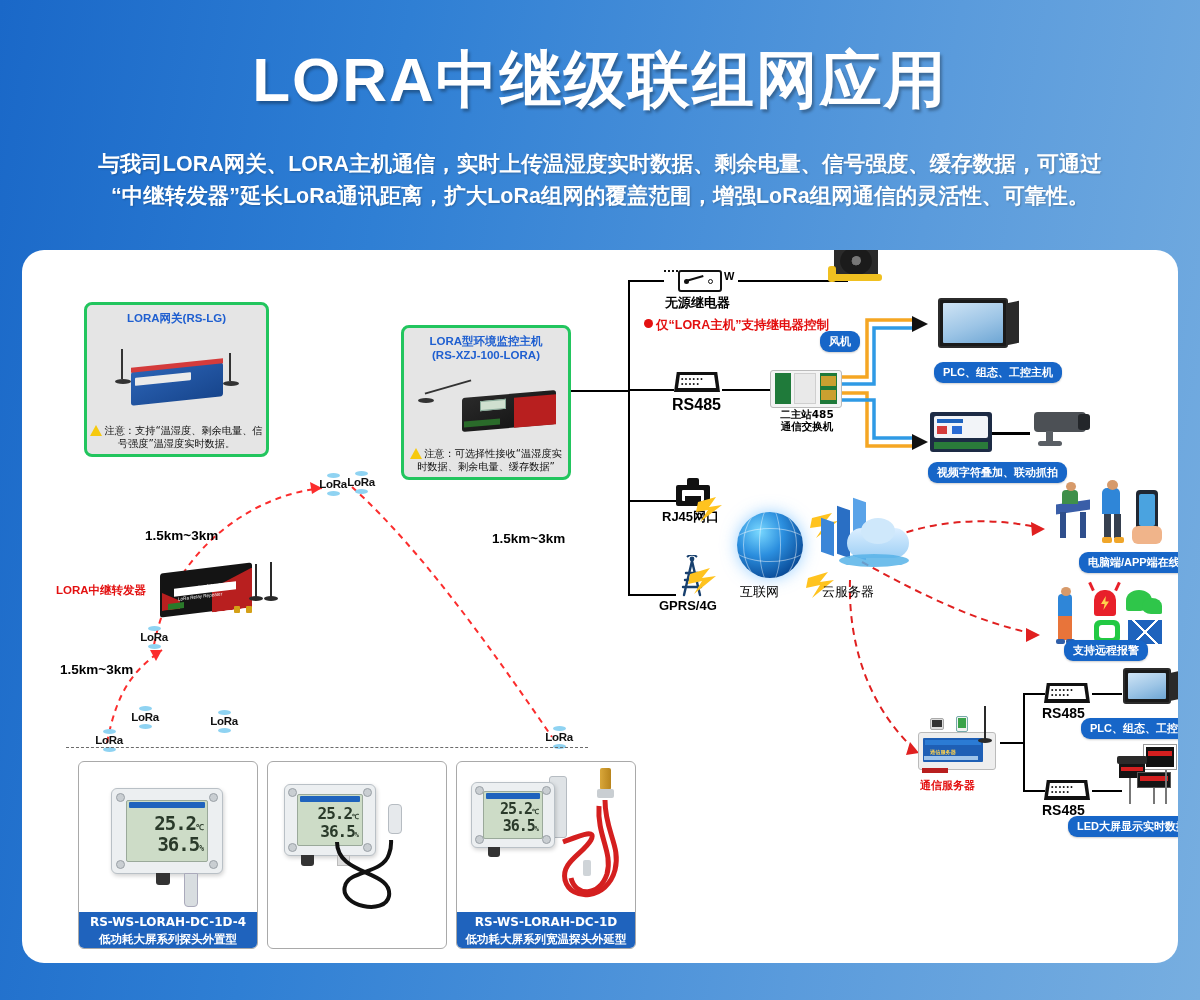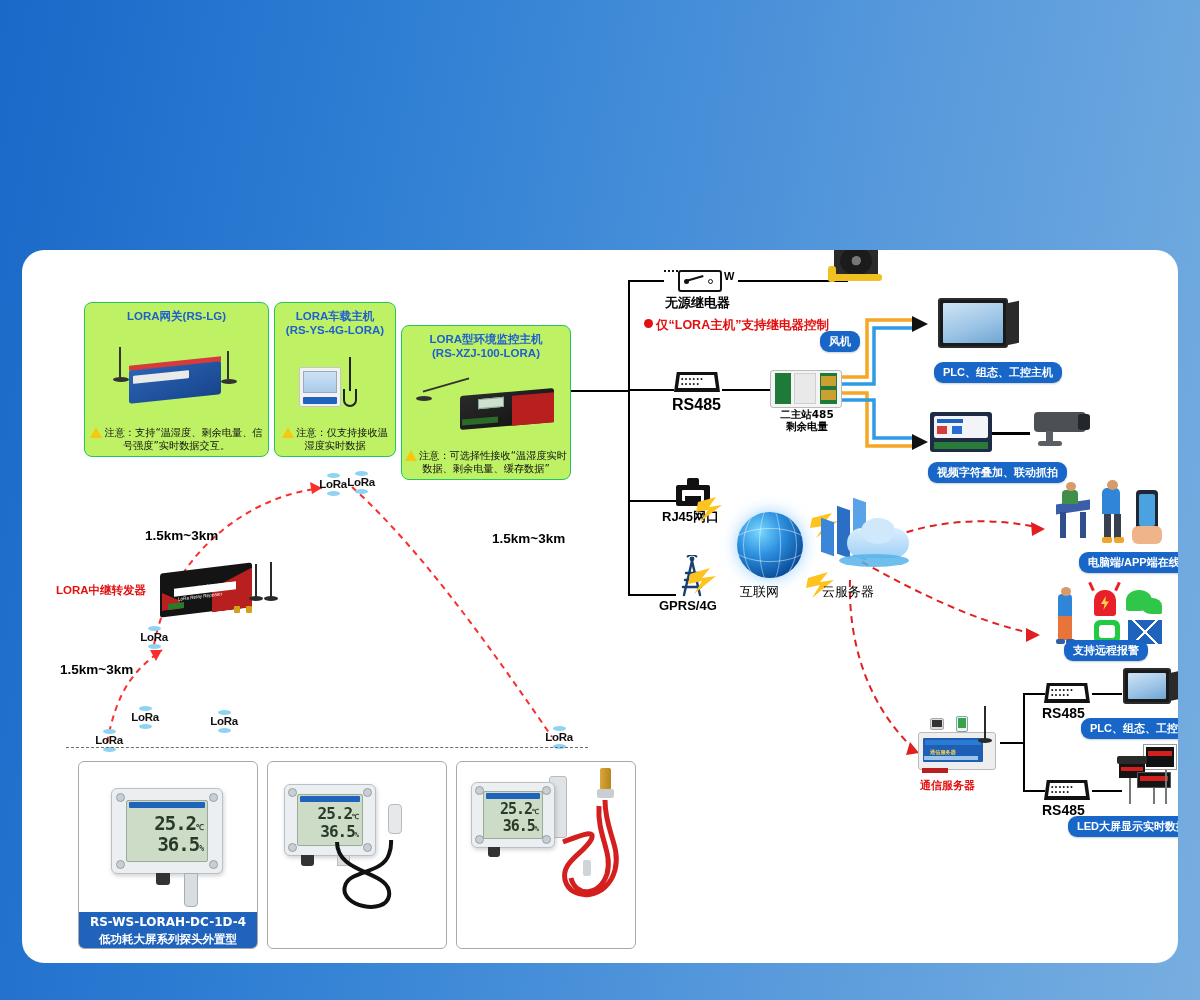--- a/index.html
+++ b/index.html
@@ -34,21 +34,21 @@
     width: 1156px; height: 713px;
     background: #ffffff; border-radius: 22px;
     overflow: hidden;
   }
 
   .abs { position: absolute; }
 
   
   .prodbox {
     position: absolute; top: 52px; height: 155px;
-    border: 1px solid #22c55e; border-radius: 8px; background: #bef264;
+    border: 3px solid #22c55e; border-radius: 8px; background: #e5e5e5;
   }
   .prodbox .ptitle {
     color: #1f5fd0; font-weight: bold; font-size: 11.5px;
     text-align: center; line-height: 13.5px; margin-top: 7px;
   }
   .prodnote {
     position: absolute; bottom: 4px; left: 3px; right: 3px;
     font-size: 10.2px; line-height: 13px; color: #111;
     text-align: center; font-family: "DejaVu Sans", sans-serif;
   }
@@ -232,20 +232,25 @@
   
   .cloudsrv { position: absolute; width: 96px; height: 72px; }
 
   
   .ill { position: absolute; }
 </style>
 </head>
 <body>
 
 <div id="header">
+  <div id="title">LORA中继级联组网应用</div>
+  <div id="subtitle">
+    <div>与我司LORA网关、LORA主机通信，实时上传温湿度实时数据、剩余电量、信号强度、缓存数据，可通过</div>
+    <div>“中继转发器”延长LoRa通讯距离，扩大LoRa组网的覆盖范围，增强LoRa组网通信的灵活性、可靠性。</div>
+  </div>
 </div>
 
 <div id="canvas">
 
   <svg class="overlay" width="1156" height="713">
 
     <path d="M 132 395 C 150 300, 230 245, 300 238" fill="none" stroke="#fb2d2d" stroke-width="2" stroke-dasharray="6 5"></path>
     <polygon points="300,238 288,232 290,244" fill="#fb2d2d"></polygon>
 
     <path d="M 85 493 C 95 440, 112 420, 140 400" fill="none" stroke="#fb2d2d" stroke-width="2" stroke-dasharray="6 5"></path>
@@ -269,40 +274,24 @@
     <div class="abs" style="left:26px; top:52px; width:130px; height:52px;">
       <div class="abs" style="left:18px; top:10px; width:92px; height:34px; background:linear-gradient(160deg,#2b63b5,#17458c); border-radius:3px; transform:skewY(-6deg);"></div>
       <div class="abs" style="left:22px; top:18px; width:56px; height:8px; background:#eaeaea; border-radius:1px; transform:skewY(-6deg);"></div>
       <div class="abs" style="left:18px; top:6px; width:92px; height:5px; background:#d43b3b; transform:skewY(-6deg);"></div>
       <div class="abs" style="left:8px; top:-8px; width:2px; height:30px; background:#333;"></div>
       <div class="abs" style="left:2px; top:22px; width:16px; height:5px; background:#333; border-radius:50%;"></div>
       <div class="abs" style="left:116px; top:-4px; width:2px; height:28px; background:#333;"></div>
       <div class="abs" style="left:110px; top:24px; width:16px; height:5px; background:#333; border-radius:50%;"></div>
     </div>
     <div class="prodnote">
-      <span class="warn-tri"></span><span>注意：支持“温湿度、剩余电量、信号强度”实时数据交互。</span>
-    </div>
-  </div>
-
-  <div class="prodbox" style="left:252px; width:122px;">
-    <div class="ptitle">
-      <div>LORA车载主机</div>
-      <div>(RS-YS-4G-LORA)</div>
-    </div>
-    <div class="abs" style="left:22px; top:56px; width:80px; height:52px;">
-      <div class="abs" style="left:2px; top:8px; width:42px; height:40px; background:#f2f2f2; border:1px solid #c6c6c6; border-radius:2px;"></div>
-      <div class="abs" style="left:6px; top:12px; width:34px; height:22px; background:linear-gradient(#cfe2f5,#a9c9ea); border:1px solid #9ab;"></div>
-      <div class="abs" style="left:6px; top:38px; width:34px; height:7px; background:#1f63bd; border-radius:1px;"></div>
-      <div class="abs" style="left:52px; top:-2px; width:2px; height:34px; background:#222;"></div>
-      <div class="abs" style="left:46px; top:30px; width:14px; height:18px; border:2px solid #222; border-radius:0 0 14px 14px; border-top:0;"></div>
-    </div>
-    <div class="prodnote">
-      <span class="warn-tri"></span><span>注意：仅支持接收温湿度实时数据</span>
-    </div>
-  </div>
+      <span class="warn-tri"></span><span>注意：支持“温湿度、剩余电量、信号强度”温湿度实时数据。</span>
+    </div>
+  </div>
+
 
   <div class="prodbox" style="left:379px; width:170px;margin-top:23px;">
     <div class="ptitle">
       <div>LORA型环境监控主机</div>
       <div>(RS-XZJ-100-LORA)</div>
     </div>
     <div class="abs" style="left:14px; top:52px; width:144px; height:56px;">
       <div class="abs" style="left:44px; top:14px; width:94px; height:34px; background:linear-gradient(160deg,#2a2a2a,#111); border-radius:3px; transform:skewY(-5deg);"></div>
       <div class="abs" style="left:96px; top:16px; width:42px; height:30px; background:#b81f1f; transform:skewY(-5deg);"></div>
       <div class="abs" style="left:62px; top:20px; width:26px; height:10px; background:#cfe0cf; border:1px solid #8a9; transform:skewY(-5deg);"></div>
@@ -413,21 +402,21 @@
   <div class="abs" style="left:748px; top:120px; width:72px; height:38px;">
     <div class="abs" style="left:0; top:0; width:72px; height:38px; background:#f4f4f4; border:1px solid #bbb; border-radius:3px;"></div>
     <div class="abs" style="left:5px; top:3px; width:16px; height:31px; background:#1f7a3a;"></div>
     <div class="abs" style="left:24px; top:3px; width:22px; height:31px; background:#e9e9e9; border:1px solid #cfcfcf;"></div>
     <div class="abs" style="left:50px; top:3px; width:17px; height:31px; background:#1f7a3a;"></div>
     <div class="abs" style="left:51px; top:6px; width:15px; height:10px; background:#caa030;"></div>
     <div class="abs" style="left:51px; top:20px; width:15px; height:10px; background:#caa030;"></div>
   </div>
   <div class="smalllbl" style="left:744px; top:158px; width:82px;">
     <div>二主站485</div>
-    <div>剩余电量</div>
+    <div>通信交换机</div>
   </div>
 
   <svg class="overlay" width="1156" height="713">
     <path d="M 820 127 L 845 127 L 845 70 L 893 70" fill="none" stroke="#f5a623" stroke-width="3.5"></path>
     <path d="M 820 134 L 852 134 L 852 78 L 893 78" fill="none" stroke="#2f9ae5" stroke-width="3.5"></path>
     <path d="M 820 143 L 845 143 L 845 196 L 893 196" fill="none" stroke="#f5a623" stroke-width="3.5"></path>
     <path d="M 820 150 L 852 150 L 852 188 L 893 188" fill="none" stroke="#2f9ae5" stroke-width="3.5"></path>
     <polygon points="906,74 890,66 890,82" fill="#111"></polygon>
     <polygon points="906,192 890,184 890,200" fill="#111"></polygon>
   </svg>
@@ -647,15 +636,19 @@
       </div>
       <div class="abs" style="left:16px; top:64px; width:12px; height:10px; background:#333; border-radius:0 0 3px 3px;"></div>
     </div>
     <div class="abs" style="left:143px; top:6px; width:11px; height:22px; background:linear-gradient(90deg,#d9a73a,#b8841c); border-radius:2px;"></div>
     <div class="abs" style="left:140px; top:27px; width:17px; height:9px; background:#c9ced2; border-radius:2px;"></div>
     <svg class="abs" style="left:22px; top:34px;" width="150" height="120">
       <path d="M 126 4 C 126 36, 142 50, 136 74 C 128 104, 92 106, 86 84 C 82 66, 104 58, 112 44 C 118 32, 100 40, 84 46" fill="none" stroke="#d41f1f" stroke-width="5"></path>
       <path d="M 120 10 C 118 40, 134 56, 128 78 C 120 102, 96 100, 92 82" fill="none" stroke="#d41f1f" stroke-width="5"></path>
       <rect x="104" y="64" width="8" height="16" fill="#cfd4d8" rx="2"></rect>
     </svg>
+    <div class="cap">
+      <div>RS-WS-LORAH-DC-1D</div>
+      <div class="c2">低功耗大屏系列宽温探头外延型</div>
+    </div>
   </div>
 
 </div>
 
 </body></html>

